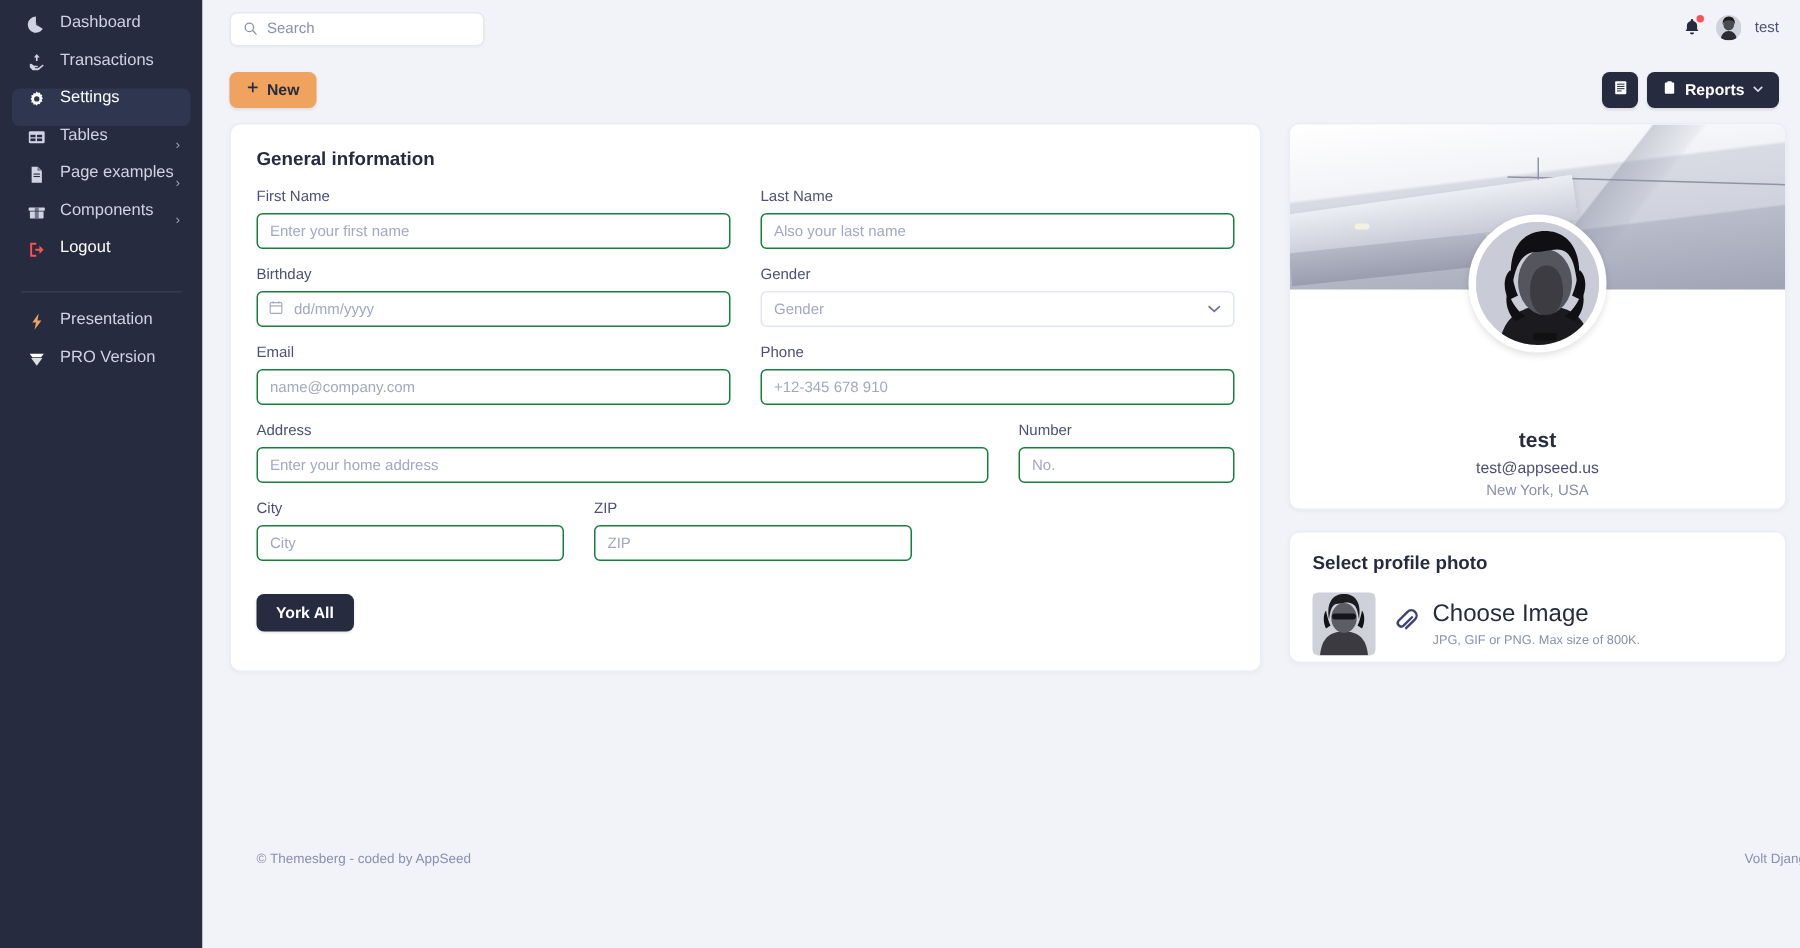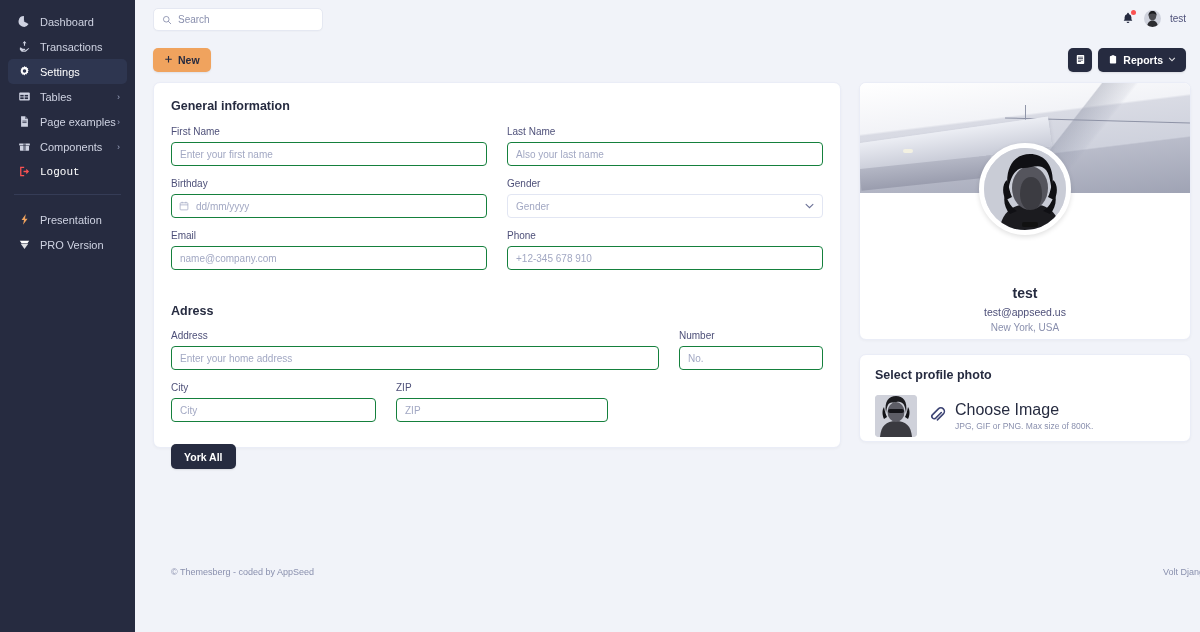--- a/index.html
+++ b/index.html
@@ -12,21 +12,21 @@
   }
 
   
   #sidebar {
     position: absolute; left: 0; top: 0;
     width: 135px; height: 632px;
     background: #262b40;
     padding-top: 9px;
   }
   .nav-item {
-    display: flex; align-items: center;
+    display: flex; align-items: flex-start;
     height: 25px;
     margin: 0 8px 0 8px;
     padding: 0 8px 0 9px;
     border-radius: 5px;
     color: #cfd3e2;
     font-size: 11px;
     cursor: pointer;
     position: relative;
   }
   .nav-item.active { background: #2e3650; color: #fff; }
@@ -39,21 +39,21 @@
   .nav-ico svg { display: block; }
   .nav-label { white-space: nowrap; }
   .nav-chev {
     position: absolute; right: 7px; top: 50%; transform: translateY(-50%);
     font-size: 9px; color: #9ba3be; line-height: 1;
   }
   .nav-rule {
     height: 1px; background: #353c56;
     margin: 10px 14px 12px 14px;
   }
-  .nav-item.logout { color: #fff; font-family: Liberation Mono, monospace; }
+  .nav-item.logout { color: #fff; }
 
   
   #main {
     position: absolute; left: 135px; top: 0;
     width: 1065px; height: 632px;
     background: #f1f3f9;
   }
 
   
   #topbar {
@@ -509,21 +509,20 @@
         <div class="fld" style="flex:1">
           <label>Email</label>
           <input class="inp" type="text" placeholder="name@company.com" style="">
         </div>
         <div class="fld" style="flex:1">
           <label>Phone</label>
           <input class="inp" type="text" placeholder="+12-345 678 910" style="">
         </div>
       </div>
 
-      <div class="section-title">Adress</div>
 
       <div class="row">
         <div class="fld" style="flex:0 0 488px">
           <label>Address</label>
           <input class="inp" type="text" placeholder="Enter your home address" style="">
         </div>
         <div class="fld" style="flex:1">
           <label>Number</label>
           <input class="inp" type="text" placeholder="No." style="">
         </div>

